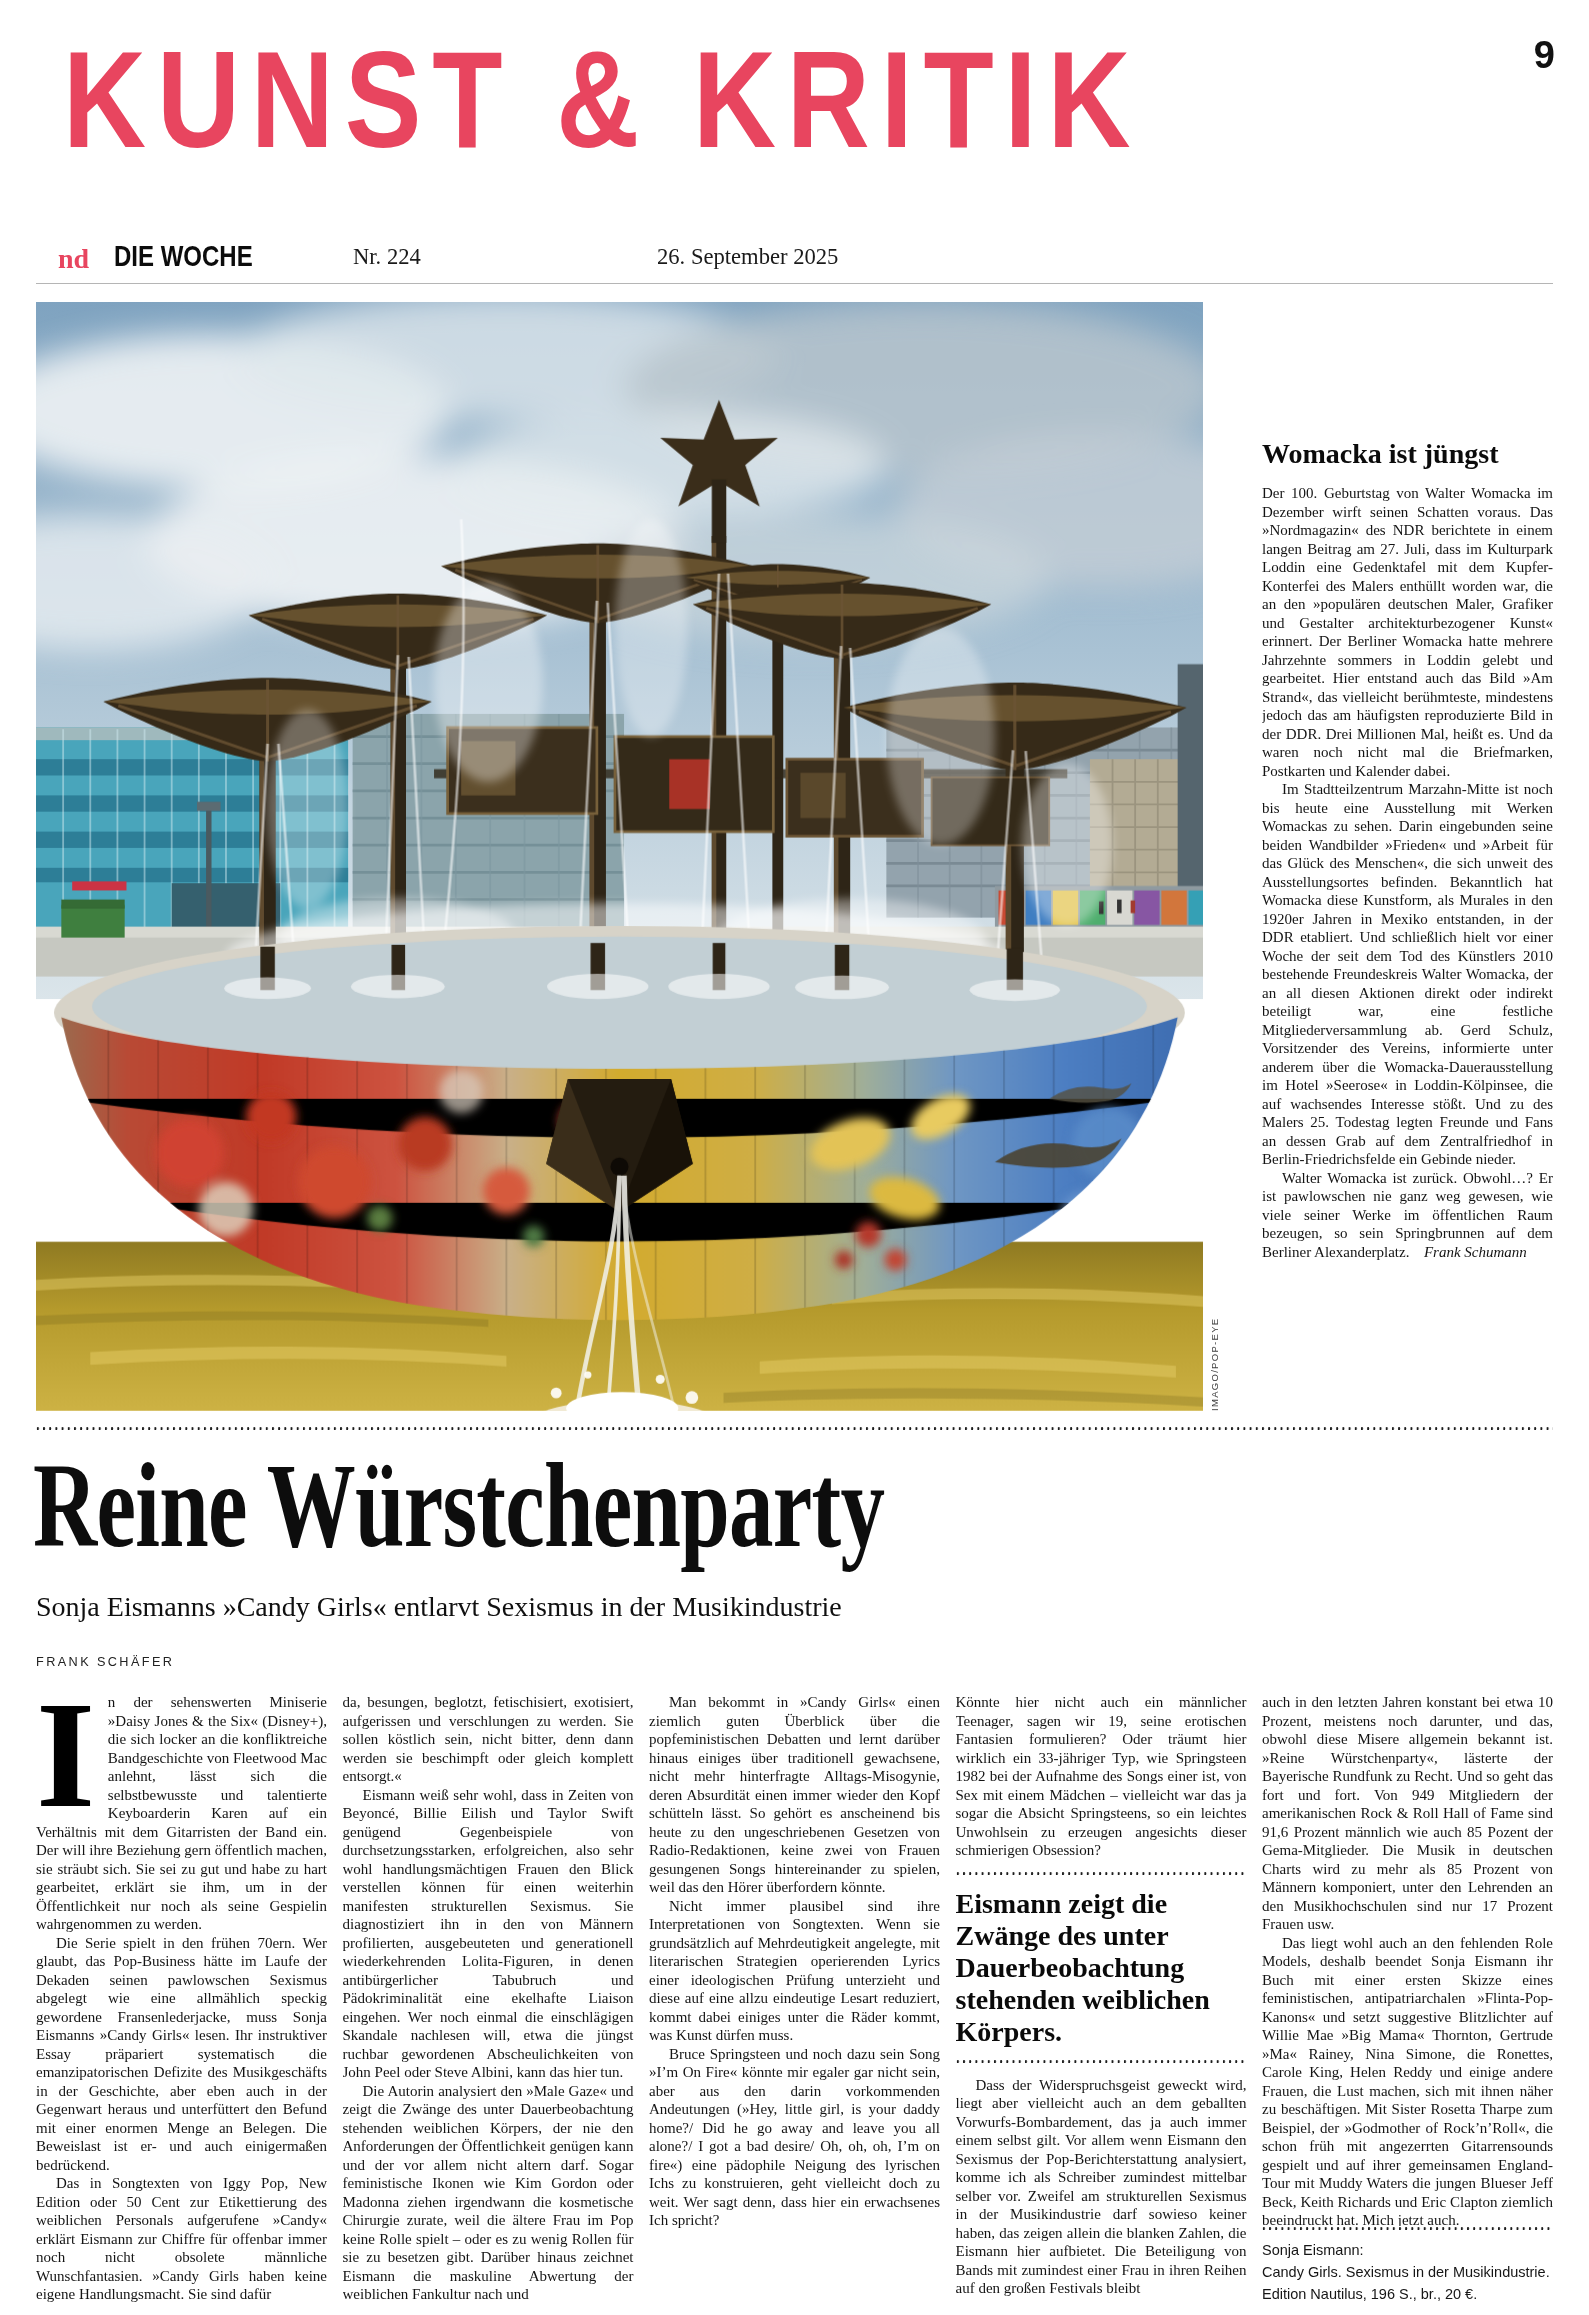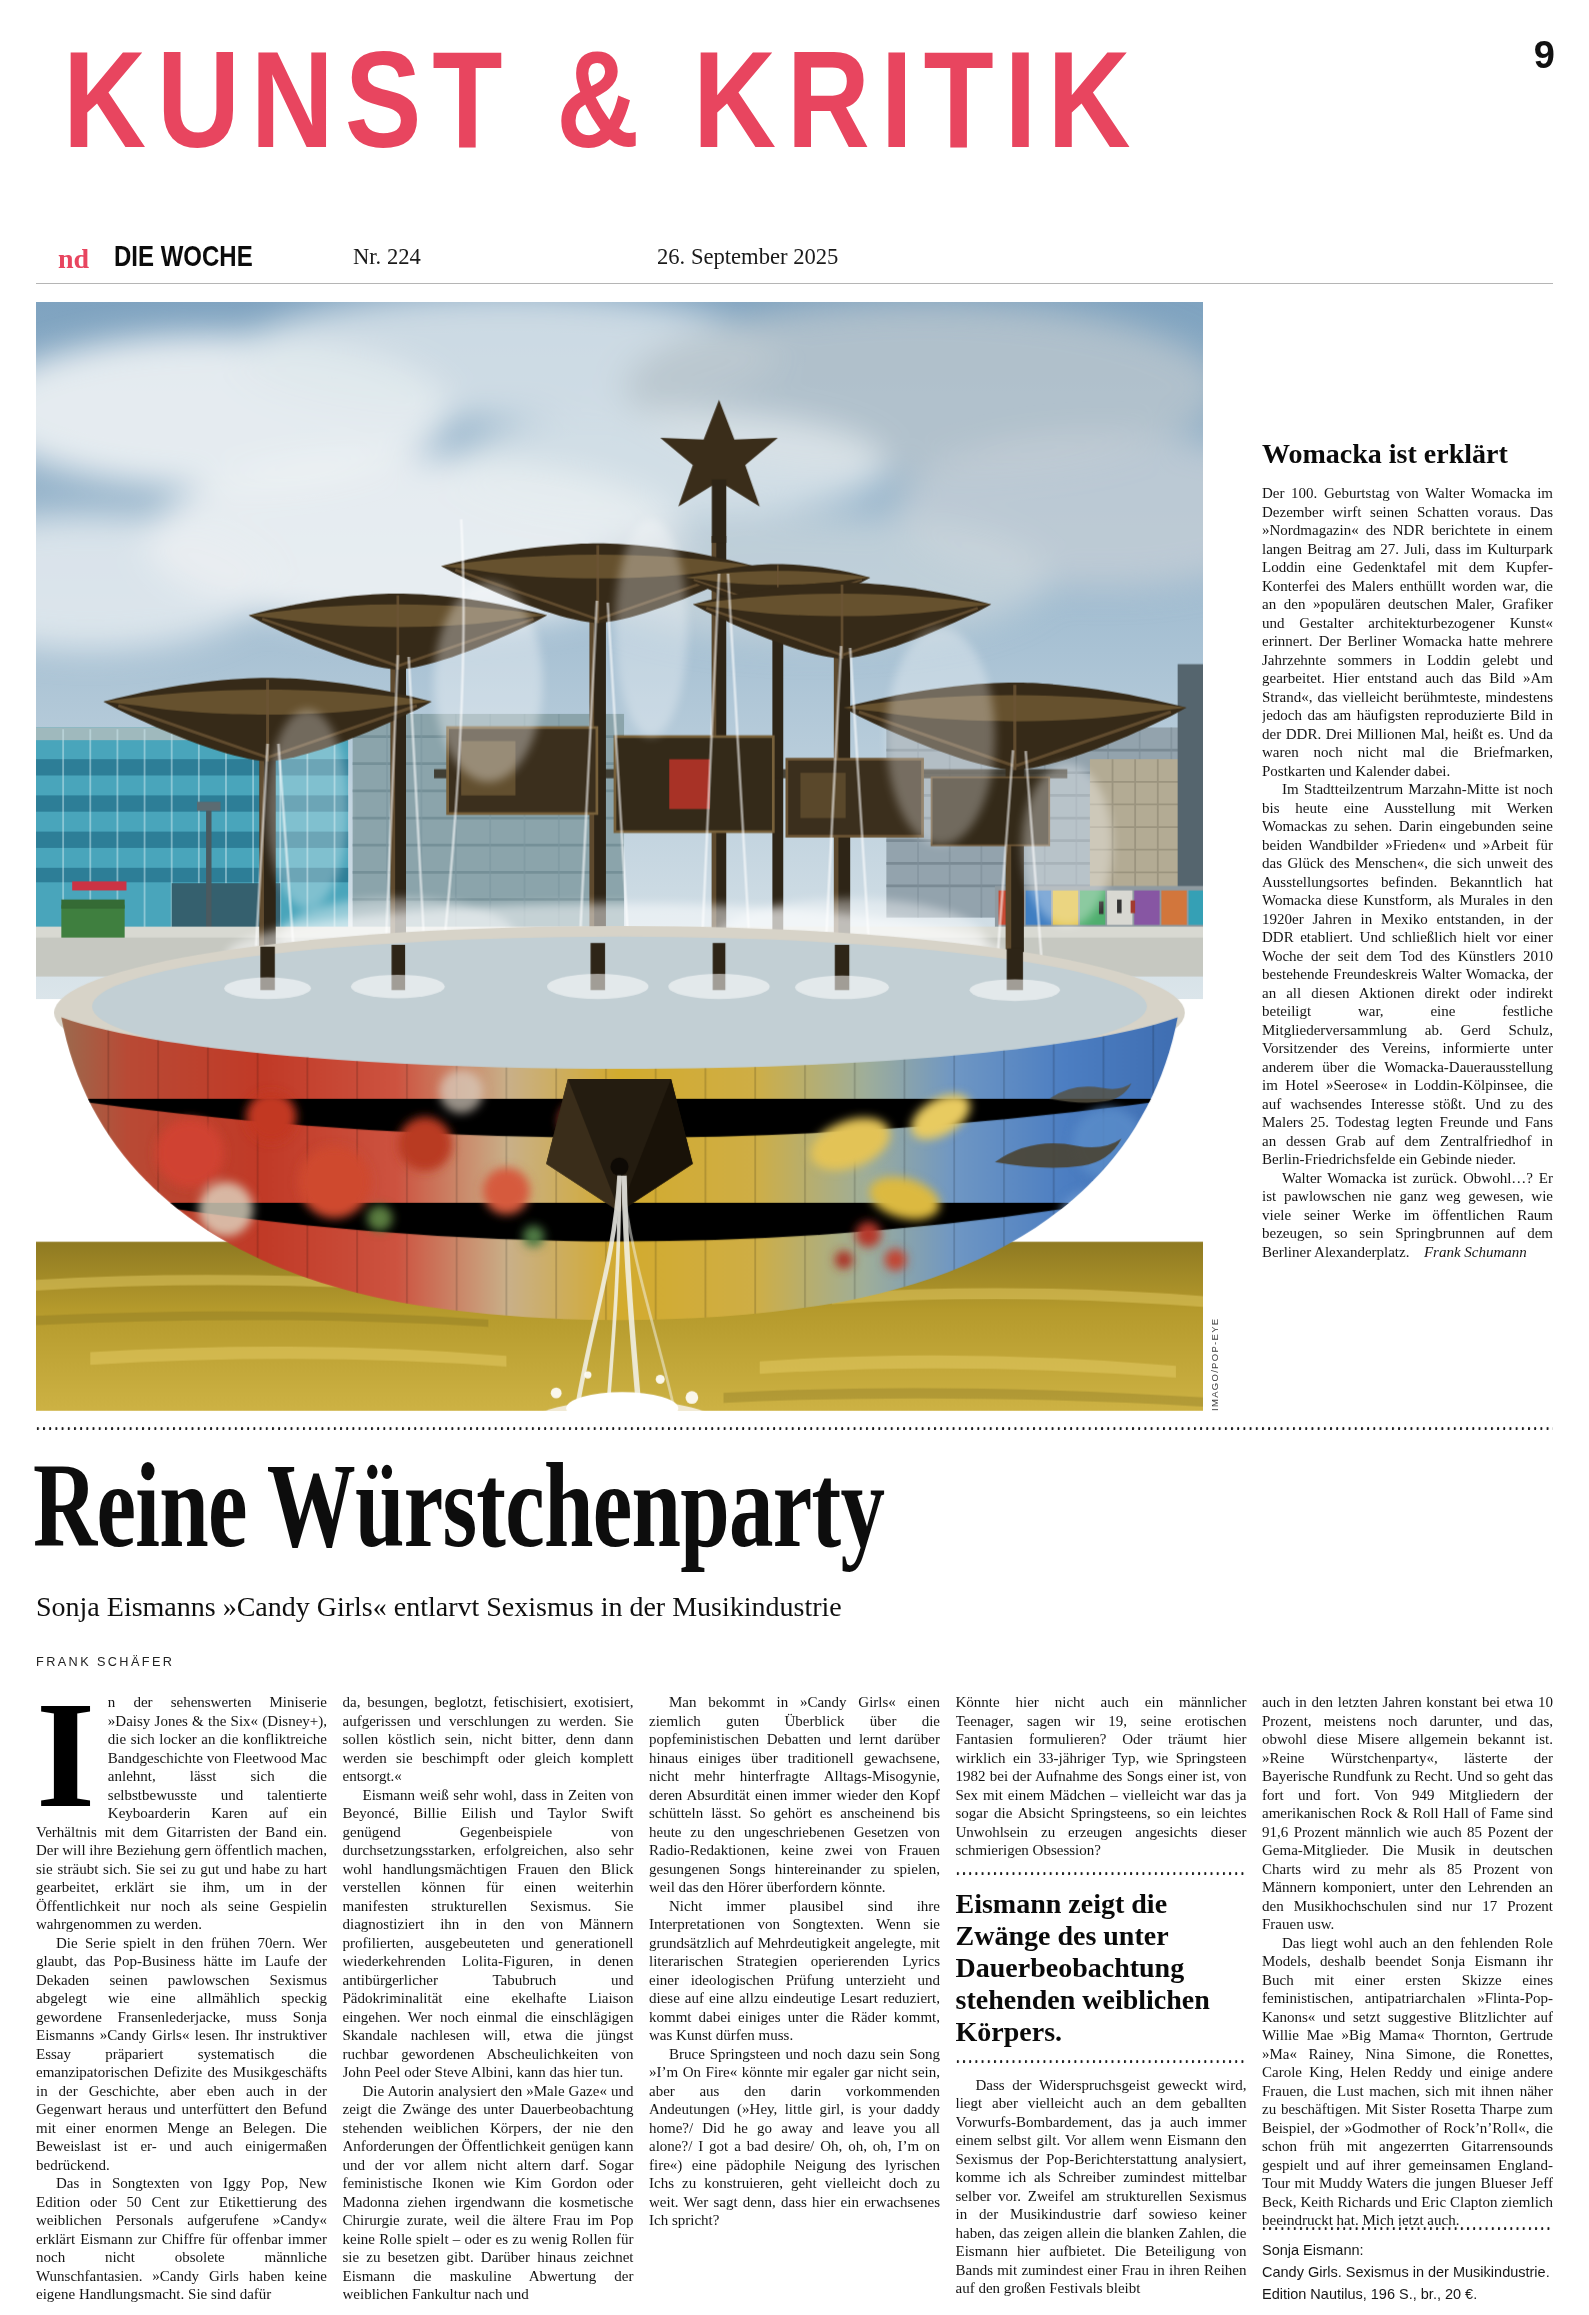--- a/index.html
+++ b/index.html
@@ -325,21 +325,21 @@
       <circle cx="575" cy="1205" r="6"></circle>
         <circle cx="725" cy="1210" r="7"></circle>
         <circle cx="690" cy="1190" r="5"></circle>
         <circle cx="610" cy="1185" r="4"></circle>
     </g>
   </svg>
 </figure>
 <div class="credit">IMAGO/POP-EYE</div>
 
 <aside class="womacka">
-  <h2>Womacka ist erklärt</h2>
+  <h2>Womacka ist jüngst</h2>
   <p class="body">Der 100. Geburtstag von Walter Womacka im Dezember wirft seinen Schatten voraus. Das »Nordmagazin« des NDR berichtete in einem langen Beitrag am 27. Juli, dass im Kulturpark Loddin eine Gedenktafel mit dem Kupfer-Konterfei des Malers enthüllt worden war, die an den »populären deutschen Maler, Grafiker und Gestalter architekturbezogener Kunst« erinnert. Der Berliner Womacka hatte mehrere Jahrzehnte sommers in Loddin gelebt und gearbeitet. Hier entstand auch das Bild »Am Strand«, das vielleicht berühmteste, mindestens jedoch das am häufigsten reproduzierte Bild in der DDR. Drei Millionen Mal, heißt es. Und da waren noch nicht mal die Briefmarken, Postkarten und Kalender dabei.</p>
   <p class="body ind">Im Stadtteilzentrum Marzahn-Mitte ist noch bis heute eine Ausstellung mit Werken Womackas zu sehen. Darin eingebunden seine beiden Wandbilder »Frieden« und »Arbeit für das Glück des Menschen«, die sich unweit des Ausstellungsortes befinden. Bekanntlich hat Womacka diese Kunstform, als Murales in den 1920er Jahren in Mexiko entstanden, in der DDR etabliert. Und schließlich hielt vor einer Woche der seit dem Tod des Künstlers 2010 bestehende Freundeskreis Walter Womacka, der an all diesen Aktionen direkt oder indirekt beteiligt war, eine festliche Mitgliederversammlung ab. Gerd Schulz, Vorsitzender des Vereins, informierte unter anderem über die Womacka-Dauerausstellung im Hotel »Seerose« in Loddin-Kölpinsee, die auf wachsendes Interesse stößt. Und zu des Malers 25. Todestag legten Freunde und Fans an dessen Grab auf dem Zentralfriedhof in Berlin-Friedrichsfelde ein Gebinde nieder.</p>
   <p class="body ind"><span>Walter Womacka ist zurück. Obwohl…? Er ist pawlowschen nie ganz weg gewesen, wie viele seiner Werke im öffentlichen Raum bezeugen, so sein Springbrunnen auf dem Berliner Alexanderplatz.</span><span class="author">Frank Schumann</span></p>
 </aside>
 
 <div class="dotrule main-sep"></div>
 
 <h2 class="headline"><span class="squish2">Reine Würstchenparty</span></h2>
 <p class="subtitle">Sonja Eismanns »Candy Girls« entlarvt Sexismus in der Musikindustrie</p>
 <p class="byline">FRANK SCHÄFER</p>

